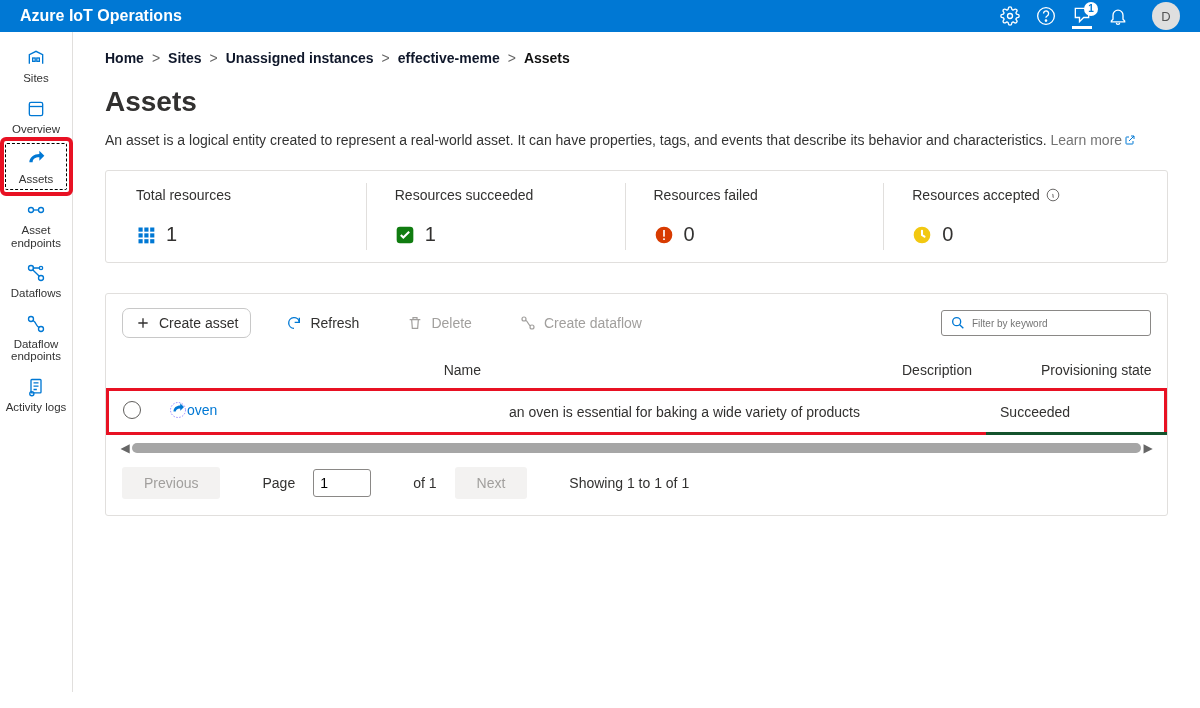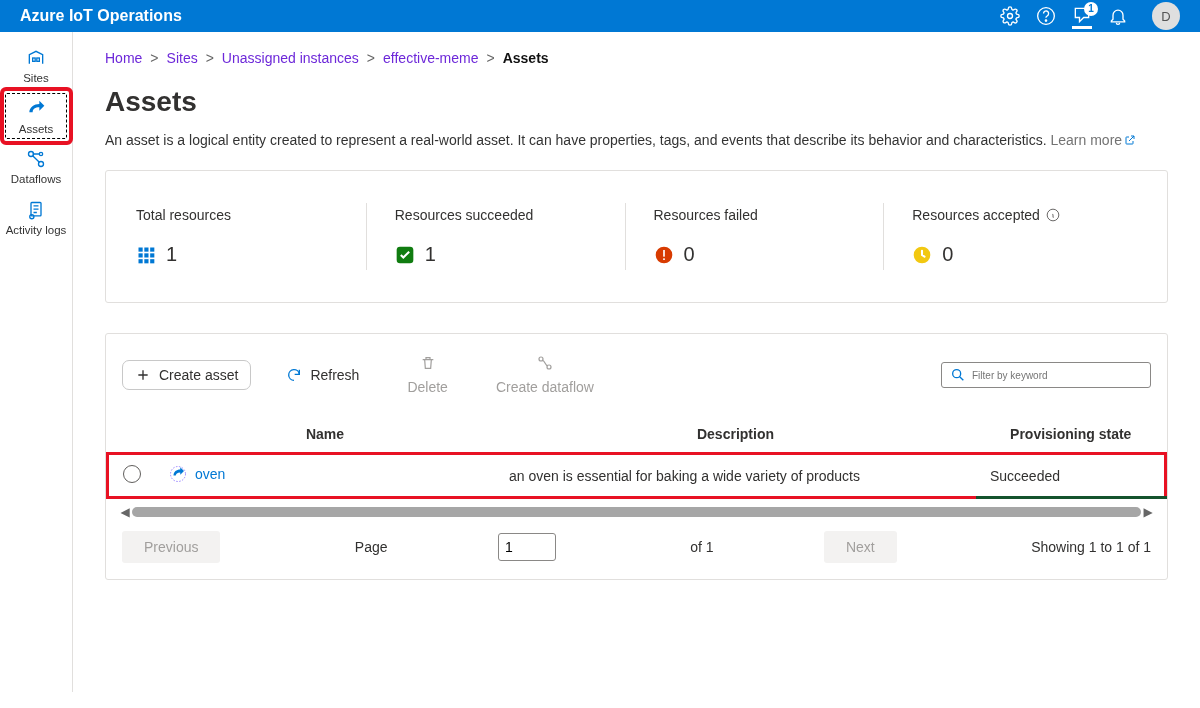--- a/index.html
+++ b/index.html
@@ -23,65 +23,65 @@
   .sidenav-item .lbl { font-size: 11.5px; line-height: 1.1; text-align: center; color:#333;}
   .sidenav-item.highlight { position: relative; }
   .sidenav-item.highlight::before { content:""; position:absolute; inset: 2px 5px; border: 1px dashed #000; border-radius: 2px;}
   .sidenav-item.redbox { position: relative; }
   .sidenav-item.redbox::after { content:""; position:absolute; top:-4px; left:-0px; right:-1px; bottom:-4px; border: 4px solid #e81123; border-radius: 6px; pointer-events:none;}
 
   .main { flex: 1; padding: 18px 32px 24px 32px; overflow-y: auto; }
 
   .breadcrumb { display: flex; align-items: center; gap: 8px; font-size: 14px; color: #333; margin-bottom: 20px;}
   .breadcrumb .sep { color: #666; }
-  .breadcrumb .crumb { color: #6d28d9; }
+  .breadcrumb .crumb { color: #0f172a; font-weight: bold; }
   .breadcrumb .crumb.current { font-weight: 600; color:#111; }
 
   h1.page-title { font-size: 28px; font-weight: 600; margin-bottom: 14px; }
   .page-desc { font-size: 14px; color: #333; margin-bottom: 22px; }
   .page-desc a { color: #737373; text-decoration: none; }
   .ext-icon { display:inline-block; width:12px; height:12px; vertical-align: -1px; margin-left:2px; }
 
-  .stats-card { border:1px solid #e1dfdd; border-radius: 3px; display:flex; padding: 36px 24px; margin-bottom: 30px; }
+  .stats-card { border:1px solid #e1dfdd; border-radius: 3px; display:flex; padding: 16px 24px; margin-bottom: 30px; }
   .stat { flex: 1; position: relative; padding: 0 28px; }
   .stat:first-child { padding-left: 6px; }
   .stat:not(:last-child)::after { content:""; position:absolute; right:0; top:-4px; bottom:-4px; width:1px; background:#e1dfdd; }
   .stat-label { font-size: 14px; color:#323130; margin-bottom: 20px; display:flex; align-items:center; gap:6px;}
   .stat-label .info-ic { width:14px; height:14px;}
   .stat-value { display:flex; align-items:center; gap:10px; font-size: 20px; }
   .stat-value .ic { width:20px; height:20px; display:flex; align-items:center; justify-content:center; }
 
   .table-card { border:1px solid #e1dfdd; border-radius:3px; padding-bottom: 16px;}
   .toolbar { display:flex; align-items:center; gap: 22px; padding: 14px 16px; flex-wrap: wrap;}
   .btn { display:inline-flex; align-items:center; gap:8px; padding: 6px 12px; background:#fff; border:1px solid transparent; cursor:pointer; font-size:14px; color:#323130; border-radius:7px;}
   .btn.primary-outline { border-color: #c8c8c8;}
-  .btn.disabled { color:#a19f9d; cursor:default;flex-direction:column;}
+  .btn.disabled { color:#a19f9d; cursor:default;}
   .btn .ic { width:16px; height:16px; display:flex; align-items:center; justify-content:center;}
   .toolbar-spacer { flex:1; }
   .filter-input { display:flex; align-items:center; border:1px solid #8a8886; border-radius:3px; padding: 4px 8px; width: 210px; gap:6px; color:#555;}
   .filter-input input { border:none; outline:none; font-size:10px; flex:1; }
   .filter-input .ic { width:16px; height:16px; color:#0078d4;}
 
   table.data { width:100%; border-collapse: collapse; }
-  table.data th { text-align:center; font-weight:700; padding: 10px 14px; font-size:14px; border-bottom:1px solid #edebe9;}
+  table.data th { text-align:right; font-weight:400; padding: 10px 14px; font-size:14px; border-bottom:1px solid #edebe9;}
   table.data td { padding: 10px 14px; font-size:14px; }
   table.data th:first-child, table.data td:first-child { width:44px; }
   table.data th:nth-child(2), table.data td:nth-child(2) { width: 340px; }
   .row-selector { width:18px; height:18px; border:1.5px solid #605e5c; border-radius:50%; display:inline-block;}
-  .asset-link { color:#0078d4; text-decoration:none; display:inline-flex; align-items:center; gap:8px;}
+  .asset-link { color:#0078d4; text-decoration:none; display:inline-flex; align-items:center; }
   .asset-icon { width:18px; height:18px; }
   tr.redrow td:first-child { border-left:3px solid #e81123; border-top:3px solid #e81123; border-bottom:3px solid #e81123; border-top-left-radius:5px; border-bottom-left-radius:5px;}
   tr.redrow td:nth-child(2),tr.redrow td:nth-child(3) { border-top:3px solid #e81123; border-bottom:3px solid #e81123;}
   tr.redrow td:last-child { border-right:3px solid #e81123; border-top:3px solid #e81123; border-bottom:3px solid #14532d; border-top-right-radius:5px; border-bottom-right-radius:5px;}
 
   .hscroll { display:flex; align-items:center; padding: 0 12px; margin-top: 6px;}
   .hscroll .track { flex:1; height:10px; background:#a6a6a6; border-radius:5px;}
   .hscroll .arrow { width:14px; color:#666; font-size:12px; text-align:center;}
 
-  .pager { display:flex; align-items:center; gap: 18px; padding: 12px 16px 0; justify-content: space-between;}
+  .pager { display:flex; align-items:center; gap: 18px; padding: 12px 16px 0;}
   .pager .pbtn { padding: 8px 22px; background:#f3f2f1; border:none; color:#a19f9d; border-radius:3px; font-size:14px;}
   .pager .page-input { width:58px; padding:5px 6px; border:1px solid #8a8886; border-radius:3px; font-size:14px;}
   .pager .lbl { font-size:14px; color:#323130;margin-left:24px;}
 </style>
 </head>
 <body>
 
 <div class="topbar">
   <div class="topbar-title">Azure IoT Operations</div>
   <div class="topbar-spacer"></div>
@@ -121,38 +121,67 @@
     <div class="sidenav-item">
       <span class="ico">
           <svg viewBox="0 0 24 24" fill="none" stroke="#0078d4" stroke-width="1.6">
             <path d="M4 19V8l8-4 8 4v11"></path>
             <rect x="8" y="12" width="3" height="4"></rect>
             <rect x="13" y="12" width="3" height="4"></rect>
           </svg>
         </span>
       <span class="lbl">Sites</span>
     </div>
+    <div class="sidenav-item">
+      <span class="ico">
+          <svg viewBox="0 0 24 24" fill="none" stroke="#0078d4" stroke-width="1.6">
+            <rect x="4" y="4" width="16" height="16" rx="2"></rect>
+            <path d="M4 9h16"></path>
+          </svg>
+        </span>
+      <span class="lbl">Overview</span>
+    </div>
     <div class="sidenav-item highlight redbox">
       <span class="ico">
           <svg viewBox="0 0 24 24" fill="none" stroke="#0078d4" stroke-width="1.8">
             <path d="M4 16 C 4 10, 10 6, 16 6 L16 2 L22 8 L16 14 L16 10 C 11 10, 8 12, 8 16 Z" fill="#0078d4" stroke="none"></path>
           </svg>
         </span>
       <span class="lbl">Assets</span>
+    </div>
+    <div class="sidenav-item">
+      <span class="ico">
+          <svg viewBox="0 0 24 24" fill="none" stroke="#0078d4" stroke-width="1.6">
+            <circle cx="6" cy="12" r="3"></circle>
+            <circle cx="18" cy="12" r="3"></circle>
+            <path d="M9 12h6"></path>
+          </svg>
+        </span>
+      <span class="lbl">Asset endpoints</span>
     </div>
     <div class="sidenav-item">
       <span class="ico">
           <svg viewBox="0 0 24 24" fill="none" stroke="#0078d4" stroke-width="1.6">
             <circle cx="6" cy="6" r="3"></circle>
             <circle cx="18" cy="18" r="3"></circle>
             <circle cx="18" cy="6" r="2"></circle>
             <path d="M8 8l8 8M8 6h8"></path>
           </svg>
         </span>
       <span class="lbl">Dataflows</span>
+    </div>
+    <div class="sidenav-item">
+      <span class="ico">
+          <svg viewBox="0 0 24 24" fill="none" stroke="#0078d4" stroke-width="1.6">
+            <circle cx="6" cy="6" r="3"></circle>
+            <circle cx="18" cy="18" r="3"></circle>
+            <path d="M8 8c4 0 4 8 8 8"></path>
+          </svg>
+        </span>
+      <span class="lbl">Dataflow endpoints</span>
     </div>
     <div class="sidenav-item">
       <span class="ico">
           <svg viewBox="0 0 24 24" fill="none" stroke="#0078d4" stroke-width="1.6">
             <rect x="6" y="3" width="12" height="16" rx="1"></rect>
             <path d="M9 7h6M9 11h6M9 15h4"></path>
             <circle cx="7" cy="20" r="2.5"></circle>
           </svg>
         </span>
       <span class="lbl">Activity logs</span>

